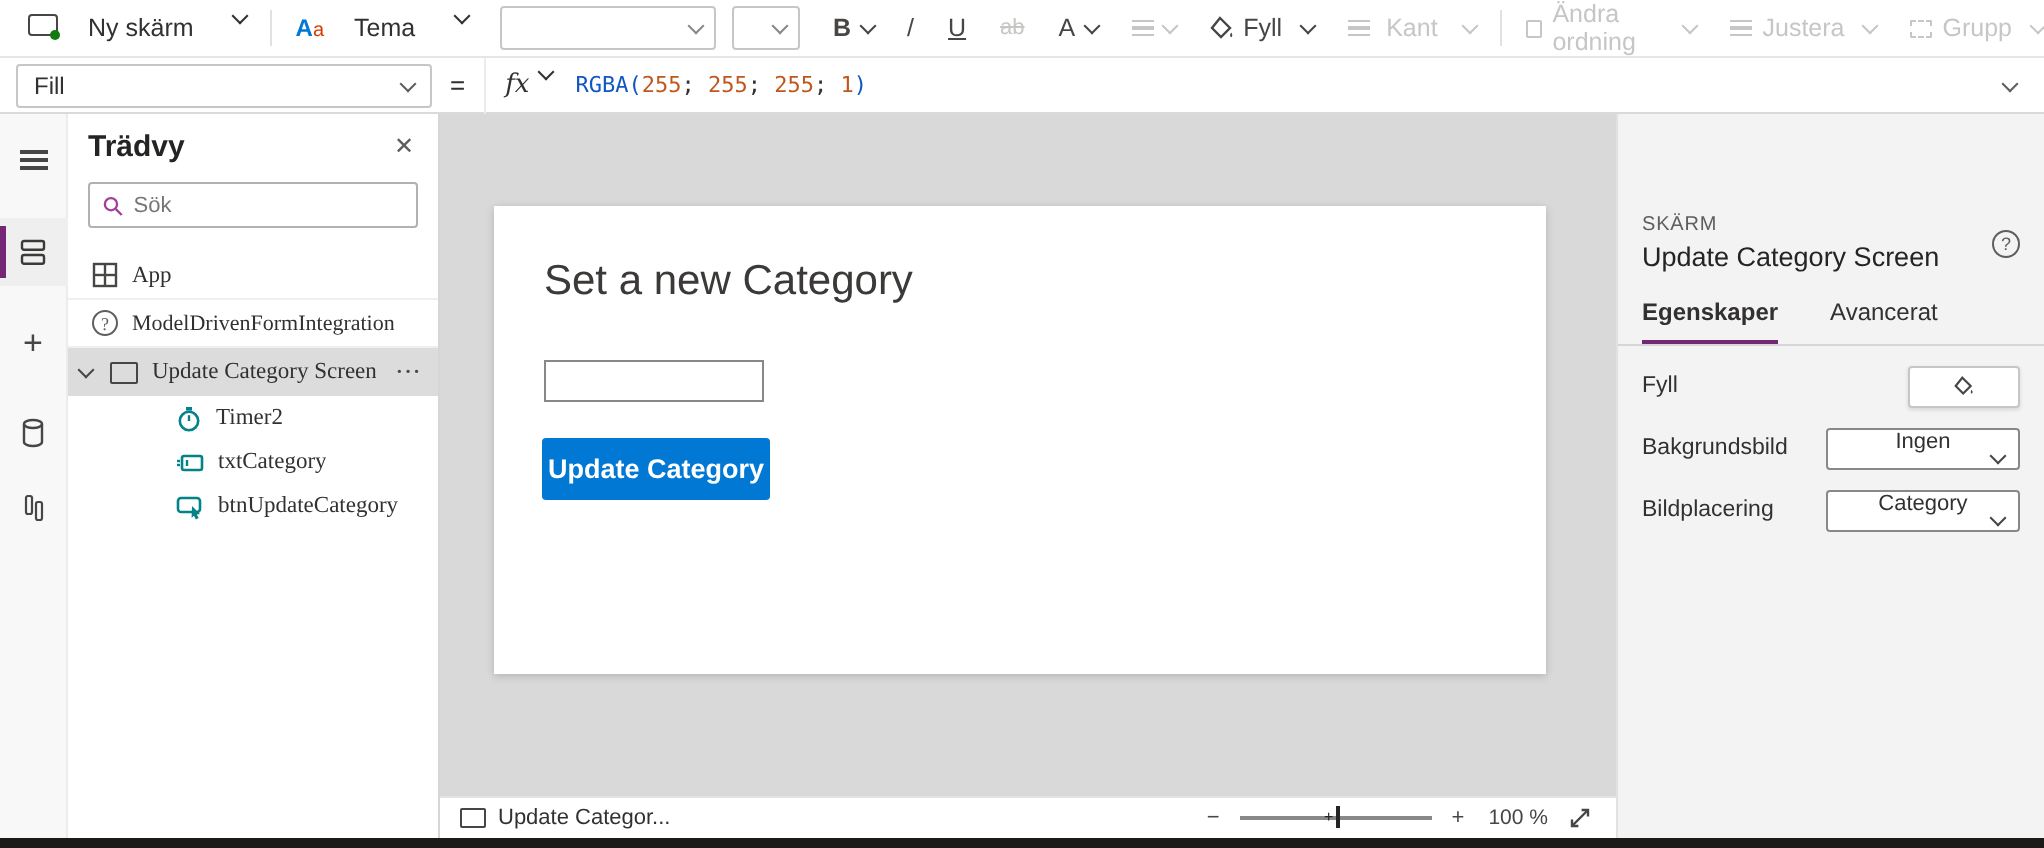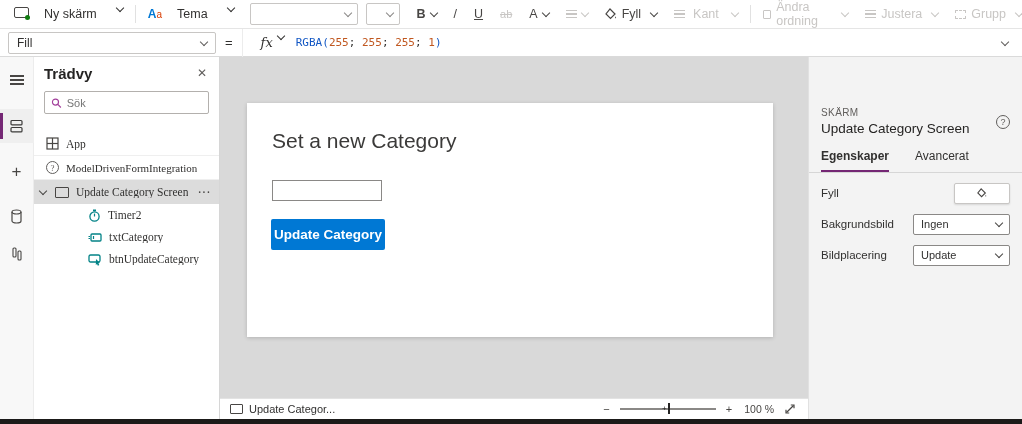--- a/index.html
+++ b/index.html
@@ -27,40 +27,40 @@
   .arr .g { display:flex; align-items:center; gap:5px; }
   .box-ico { width:11px; height:9px; border:1.2px solid currentColor; border-radius:1px; }
   .box-ico.dash { border-style:dashed; }
 
   
   .fbar { position:absolute; left:0; top:29px; right:0; height:28px; background:#fff; border-bottom:1px solid #dadada; display:flex; align-items:center; }
   .prop-combo { margin-left:8px; width:208px; height:22px; border:1px solid #c8c6c4; border-radius:2px; display:flex; align-items:center; padding:0 8px; color:#323130; font-size:12px; }
   .prop-combo .chev { margin-left:auto; color:#605e5c; }
   .eq { margin:0 9px; font-size:13px; color:#323130; }
   .fxsep { width:1px; height:28px; background:#ececec; }
-  .fx { font-family:"DejaVu Serif", serif; font-style:italic; font-size:13px; margin-left:18px; color:#323130; display:flex; align-items:flex-start; }
+  .fx { font-family:"DejaVu Serif", serif; font-style:italic; font-size:13px; margin-left:10px; color:#323130; display:flex; align-items:flex-start; }
   .formula { margin-left:12px; font-family:"DejaVu Sans Mono", monospace; font-size:11px; white-space:pre; }
   .tok-fn { color:#1257c4; } .tok-num { color:#c0571f; } .tok-p { color:#323130; }
   .fbar-chev { position:absolute; right:14px; color:#605e5c; }
 
   
   .rail { position:absolute; left:0; top:57px; width:34px; bottom:5px; background:#f8f8f8; border-right:1px solid #ececec; display:flex; flex-direction:column; align-items:center; }
   .rail .itm { width:34px; height:30px; display:flex; align-items:center; justify-content:center; color:#3b3a39; position:relative; }
   .rail .ham { margin:8px 0 14px; }
   .rail .ham i { display:block; width:14px; height:1.5px; background:#484644; margin:2.5px 0; }
   .rail .sel { background:#efefef; height:34px; }
   .rail .sel::before { content:""; position:absolute; left:0; top:4px; bottom:4px; width:3px; background:#742774; }
   .rail .sp { height:14px; }
 
   
   .tree { position:absolute; left:34px; top:57px; width:186px; bottom:5px; background:#fff; border-right:1px solid #d6d6d6; }
   .tree-head { height:32px; display:flex; align-items:center; justify-content:space-between; padding:0 12px 0 10px; }
   .tree-title { font-size:15px; font-weight:700; color:#252423; }
   .x-btn { color:#605e5c; font-size:12px; }
-  .search { margin:2px 10px 18px; height:23px; border:1px solid #b3b0ad; border-radius:2px; display:flex; align-items:center; padding:0 6px; gap:5px; background:#fff; }
+  .search { margin:2px 10px 12px; height:23px; border:1px solid #b3b0ad; border-radius:2px; display:flex; align-items:center; padding:0 6px; gap:5px; background:#fff; }
   .search input { border:0; outline:0; width:100%; font-size:11px; font-family:inherit; color:#323130; background:transparent; }
   .search input::placeholder { color:#767676; }
   .trow { height:24px; display:flex; align-items:center; padding:0 8px 0 12px; gap:7px; font-size:11.5px; color:#323130;font-family:Liberation Serif, serif; }
   .trow.bline { border-bottom:1px solid #efefef; }
   .trow.selrow { background:#dcdcdc; padding-left:6px; }
   .trow .lbl { white-space:nowrap; overflow:hidden; }
   .trow .dots { margin-left:auto; color:#484644; letter-spacing:1px; font-weight:700; font-size:10px; }
   .child { padding-left:54px; height:22px; }
   .grid-ico, .q-ico { flex:none; }
   .q-ico { width:13px; height:13px; border:1px solid #605e5c; border-radius:50%; font-size:9px; color:#605e5c; display:flex; align-items:center; justify-content:center; }
@@ -87,21 +87,21 @@
   .insp-kind { font-size:10px; color:#605e5c; letter-spacing:.4px;margin-top:40px; }
   .insp-title-row { display:flex; align-items:flex-start; justify-content:space-between; margin-top:3px; }
   .insp-title { font-size:13.5px; color:#252423; }
   .help { width:14px; height:14px; border:1px solid #605e5c; border-radius:50%; font-size:9px; color:#605e5c; display:flex; align-items:center; justify-content:center; margin-top:-6px; }
   .tabs { display:flex; gap:26px; margin-top:13px; border-bottom:1px solid #d6d6d6; margin-left:-12px; margin-right:-12px; padding:0 12px; }
   .tab { padding-bottom:7px; font-size:12px; color:#323130; }
   .tab.active { font-weight:700; border-bottom:2px solid #742774; }
   .prow { display:flex; align-items:center; justify-content:space-between; margin-top:9px; height:22px; }
   .prow .plabel { font-size:11.5px; color:#323130; }
   .swatch { width:56px; height:21px; background:#fff; border:1px solid #c8c6c4; border-radius:2px; box-shadow:0 1px 2px rgba(0,0,0,.12); display:flex; align-items:center; justify-content:center; color:#484644; }
-  .psel { width:97px; height:21px; background:#fff; border:1px solid #8a8886; border-radius:2px; display:flex; align-items:center; padding:0 7px; font-size:11px; color:#323130; }
+  .psel { width:97px; height:21px; background:#fff; border:1px solid #8a8886; border-radius:2px; display:flex; align-items:center; padding:0 7px; font-size:11px; color:#323130;flex-direction:column; }
   .psel .chev { margin-left:auto; color:#484644; }
 
   .blackbar { position:absolute; left:0; right:0; bottom:0; height:5px; background:#1b1a19; }
 </style>
 </head>
 <body>
 
 <div class="toolbar">
   <div class="tb-btn">
     <span class="scr-ico">
@@ -350,19 +350,19 @@
   <div class="prow">
     <span class="plabel">Bakgrundsbild</span>
     <span class="psel">
       <span>Ingen</span>
       <span class="chev"></span>
     </span>
   </div>
   <div class="prow">
     <span class="plabel">Bildplacering</span>
     <span class="psel">
-      <span>Update</span>
+      <span>Category</span>
       <span class="chev"></span>
     </span>
   </div>
 </div>
 
 <div class="blackbar"></div>
 
 </body></html>

